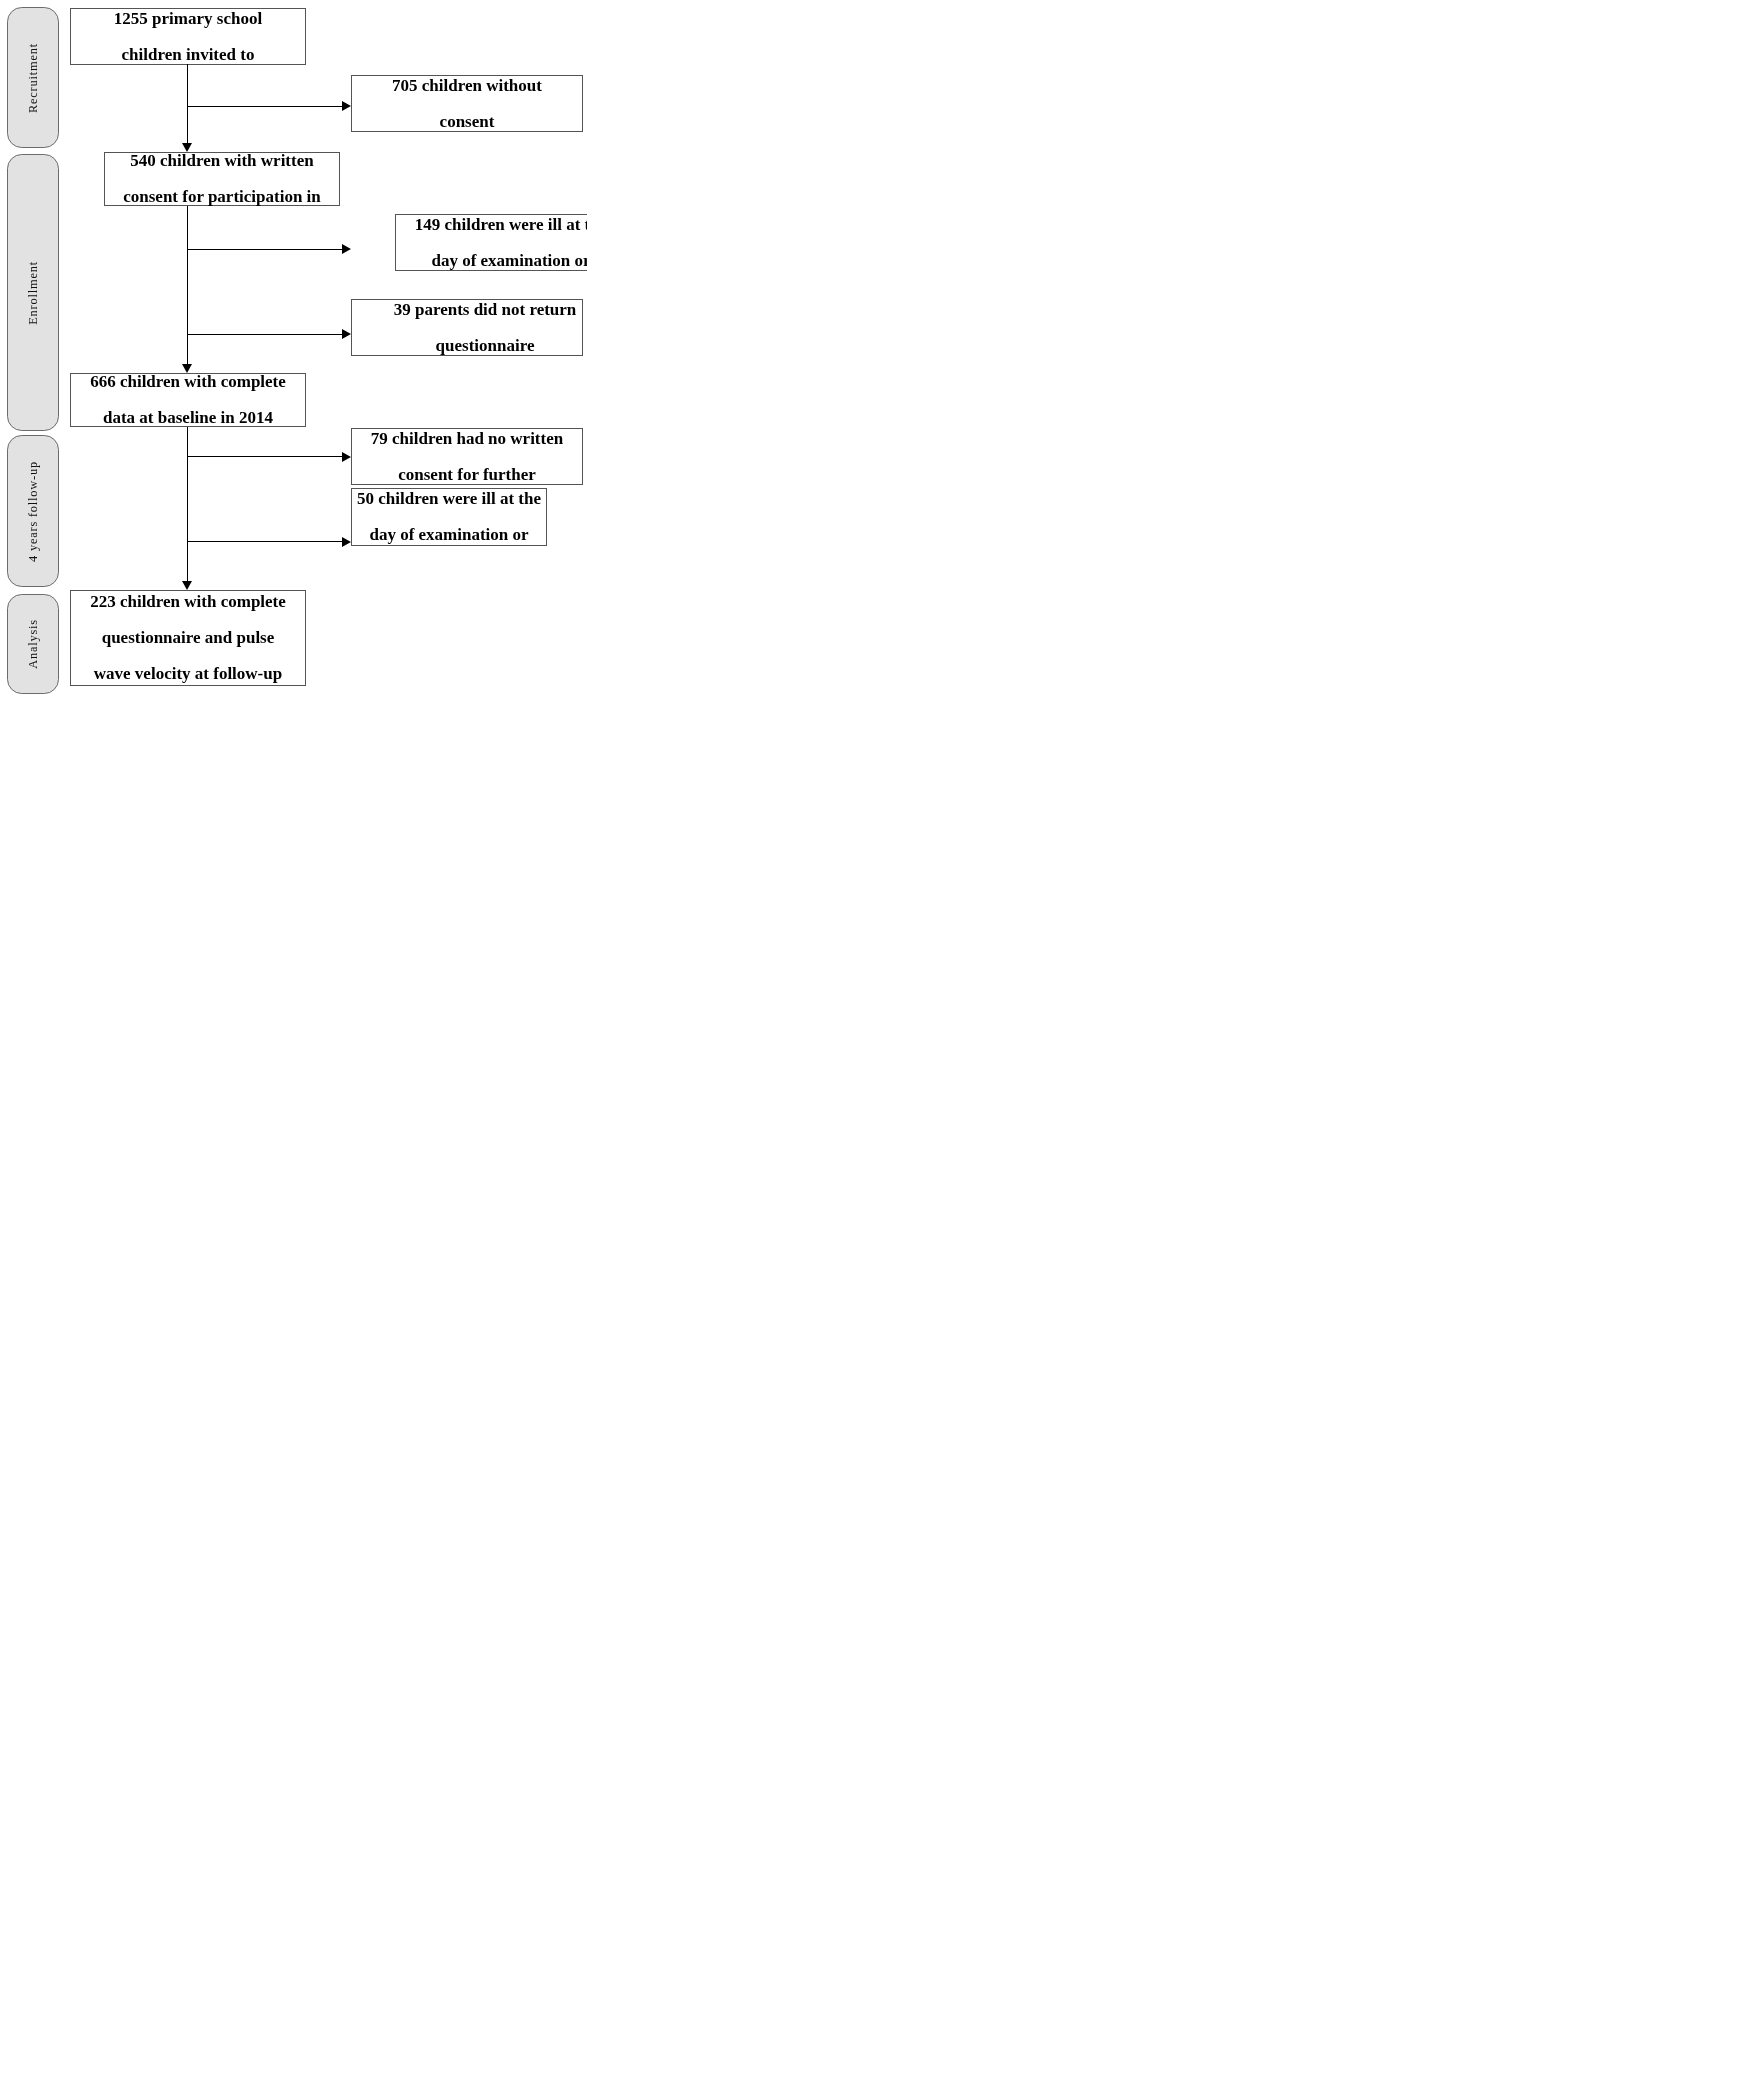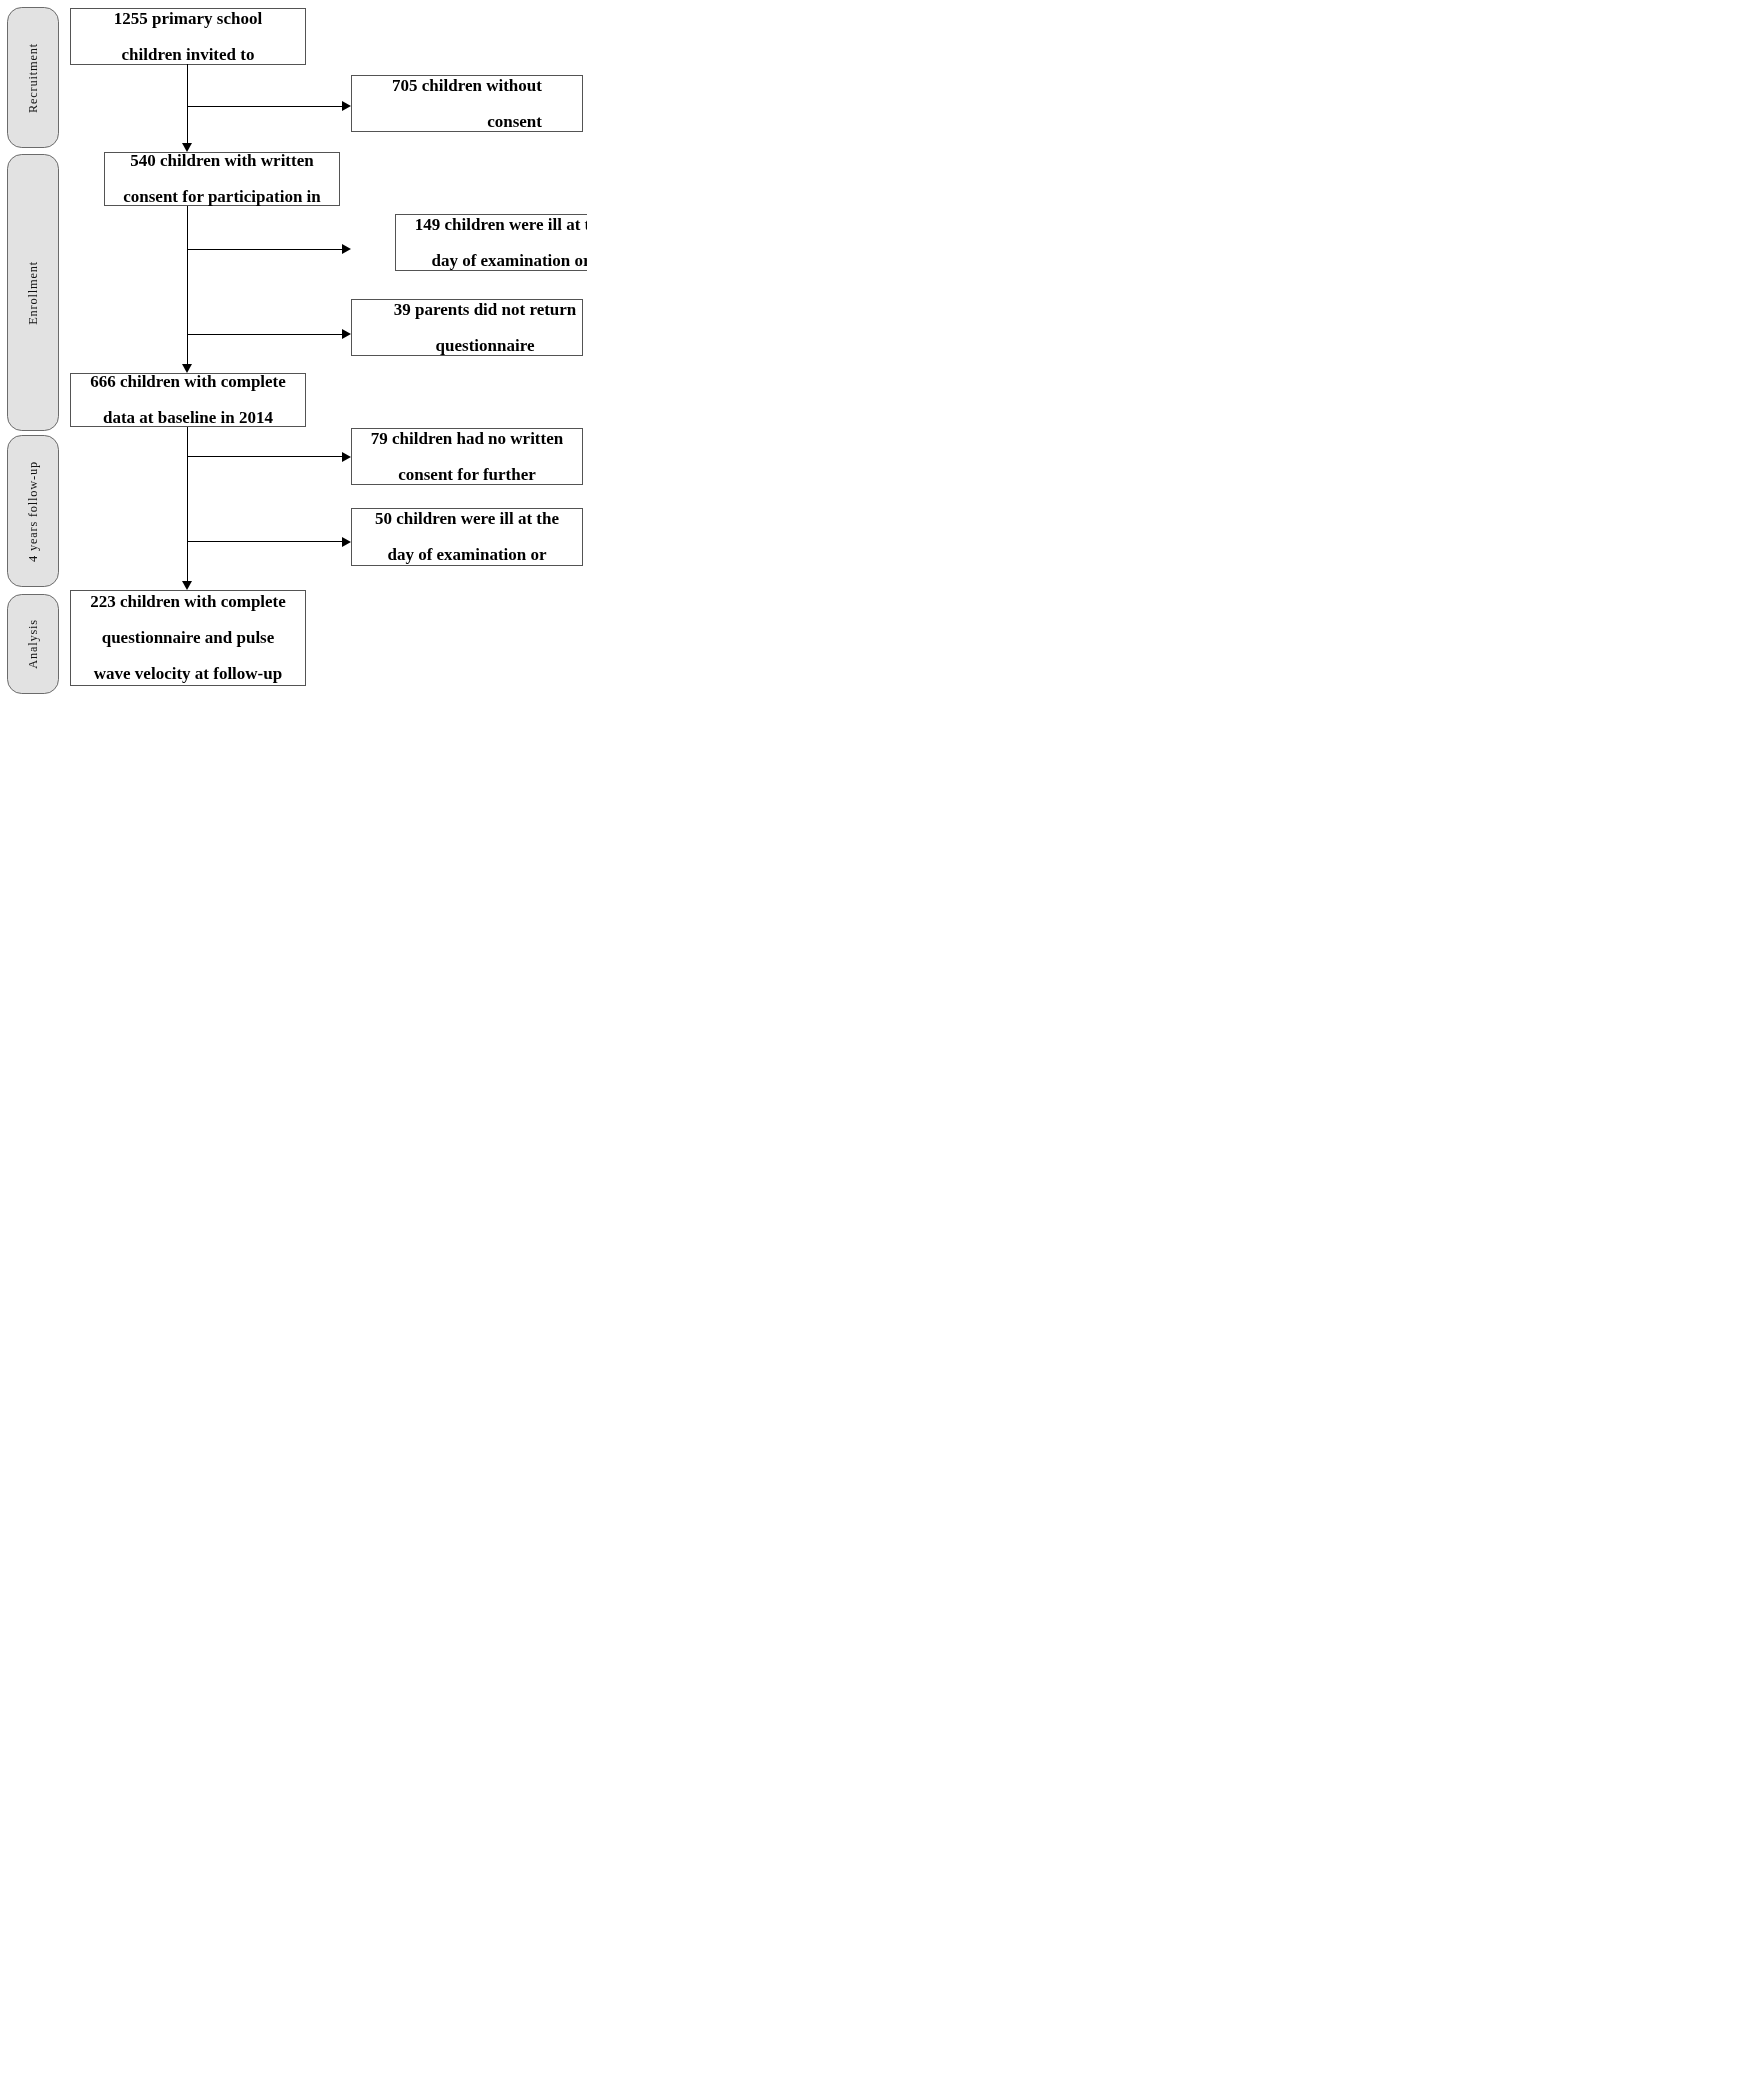--- a/index.html
+++ b/index.html
@@ -53,25 +53,25 @@
     line-height: 2.1;
     font-weight: bold;
   }
   .fbox .btext { white-space: pre-line; }
 
   #box-1255 { left: 70px; top: 8px;   width: 236px; height: 57px; }
   #box-540  { left: 70px; top: 152px;  width: 236px; height: 54px; margin-left: 34px;  }
   #box-352  { left: 70px; top: 373px;  width: 236px; height: 54px;  }
   #box-223  { left: 70px; top: 590px; width: 236px; height: 96px; }
 
-  #box-705  { left: 351px; top: 75px;  width: 232px; height: 57px; text-align: right; }
+  #box-705  { left: 351px; top: 75px;  width: 232px; height: 57px; }
   #box-149  { left: 351px; top: 214px;  width: 232px; height: 57px; margin-left: 44px; }
   #box-39   { left: 351px; top: 299px;  width: 232px; height: 57px; padding-left: 36px; }
   #box-79   { left: 351px; top: 428px;  width: 232px; height: 57px; }
-  #box-50   { left: 351px; top: 508px;  width: 232px; height: 58px; }
+  #box-50   { left: 351px; top: 488px;  width: 196px; height: 58px; }
 
   
   .line { position: absolute; background: #000000; }
   #v1 { left: 187px; top: 64px; width: 1.1px; height: 79px; }
   #v2 { left: 187px; top: 206px; width: 1.1px; height: 159px; }
   #v3 { left: 187px; top: 427px; width: 1.1px; height: 155px; }
 
   #h1 { left: 187px; top: 106px; width: 155px; height: 1.1px; }
   #h2 { left: 187px; top: 249px; width: 155px; height: 1.1px; }
   #h3 { left: 187px; top: 334px; width: 155px; height: 1.1px; }

